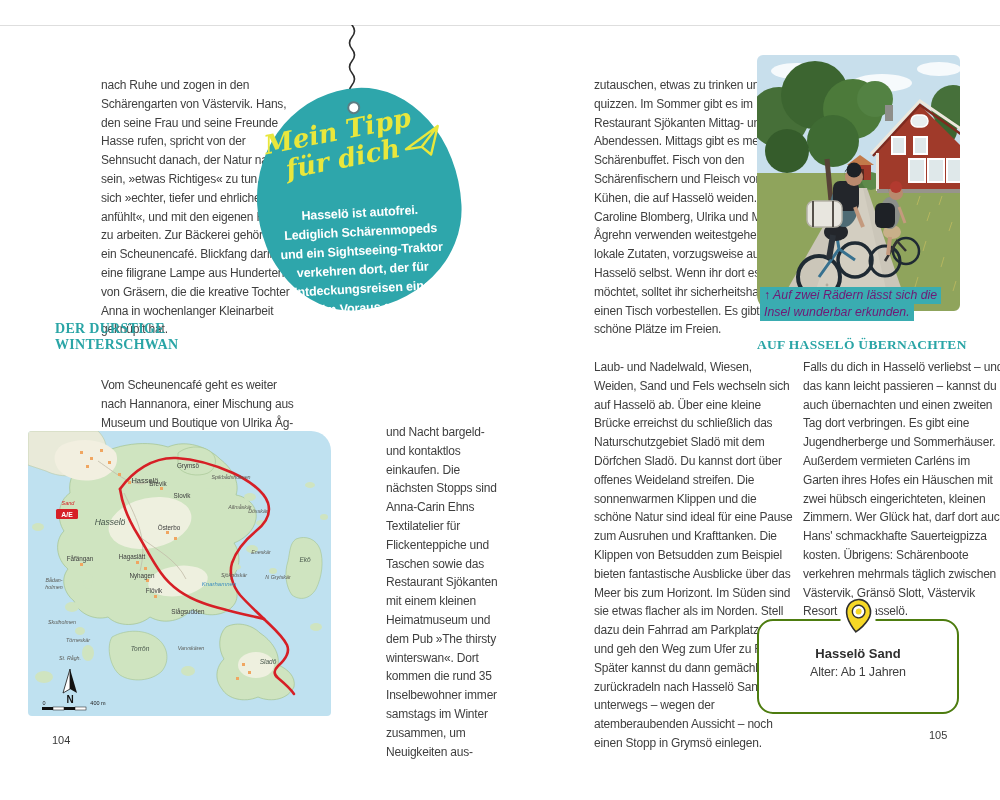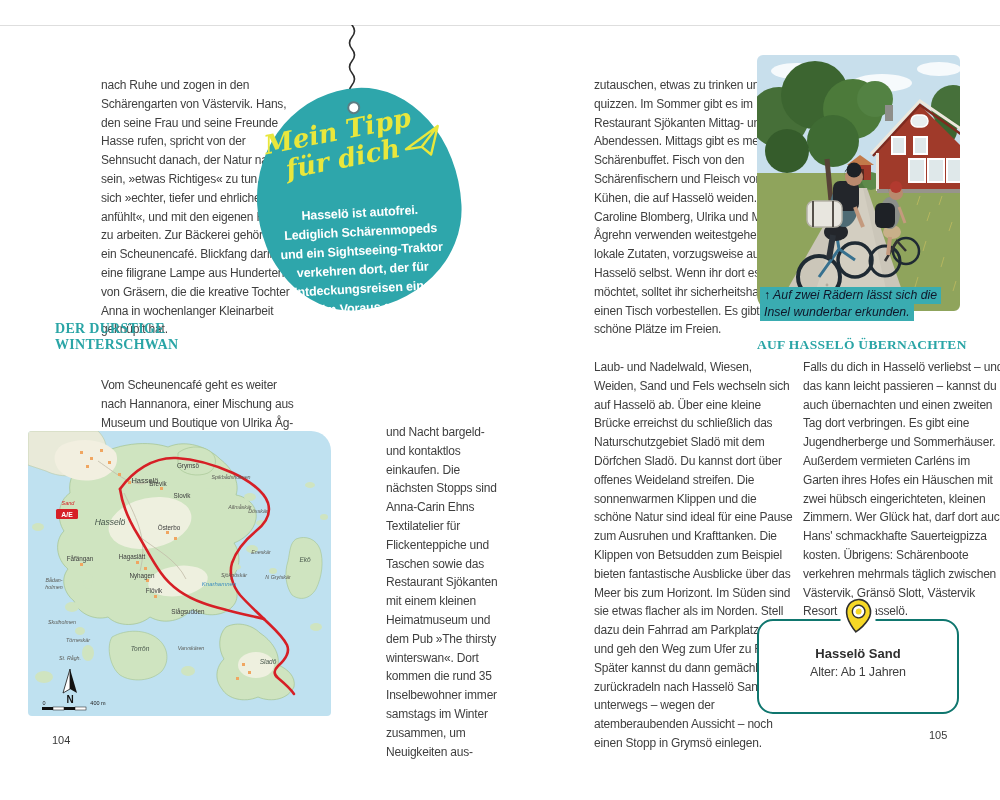--- a/index.html
+++ b/index.html
@@ -39,25 +39,25 @@
   .map .isle-it{font-size:6.5px;font-style:italic;fill:#49584d;}
   .map .water{font-size:6px;font-style:italic;fill:#3e8fc0;}
   .map .sand{font-size:5.5px;font-style:italic;fill:var(--route);}
   .map .badge-txt{font-size:6.8px;font-weight:bold;fill:#ffffff;font-style:normal;}
   .map .compass-n{font-size:10px;font-weight:bold;fill:#111;}
   .map .scale-txt{font-size:5.5px;fill:#222;font-style:normal;}
 
   
   .photo{position:absolute;left:757px;top:55px;width:203px;height:256px;border-radius:6px 6px 6px 16px;overflow:hidden;}
   .photo-caption{position:absolute;left:760px;top:287px;width:204px;font-size:12.3px;line-height:17px;}
-  .photo-caption span{background:var(--chip);color:#0f172a;font-style:italic;padding:1px 4px 2px 4px;
+  .photo-caption span{background:var(--chip);color:#701a75;font-style:italic;padding:1px 4px 2px 4px;
             -webkit-box-decoration-break:clone;box-decoration-break:clone;}
 
   
-  .info-box{position:absolute;left:757px;top:619px;width:202px;height:95px;border:2px solid #0f766e;
+  .info-box{position:absolute;left:757px;top:619px;width:202px;height:95px;border:2px solid #4d7c0f;
             border-radius:16px;box-sizing:border-box;text-align:center;padding-top:23px;background:#ffffff;}
   .info-title{font-weight:700;font-size:13px;color:#2e2e2e;line-height:19px;}
   .info-line{font-size:12.5px;line-height:19px;color:#3f3f3f;letter-spacing:-0.2px;}
   .pin-wrap{position:absolute;top:-23px;left:50%;transform:translateX(-50%);background:#ffffff;padding:0 4px;}
 </style>
 </head>
 <body>
 
 <div id="spread">
   <div class="top-rule"></div>

